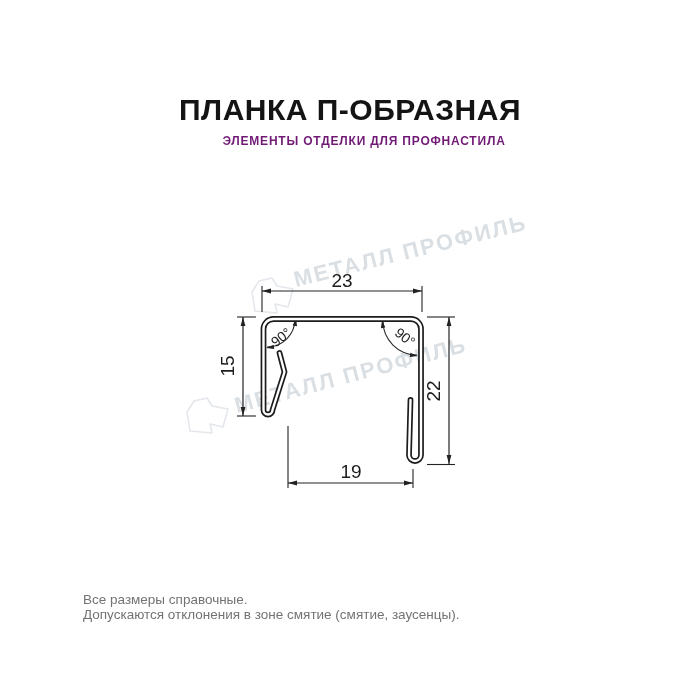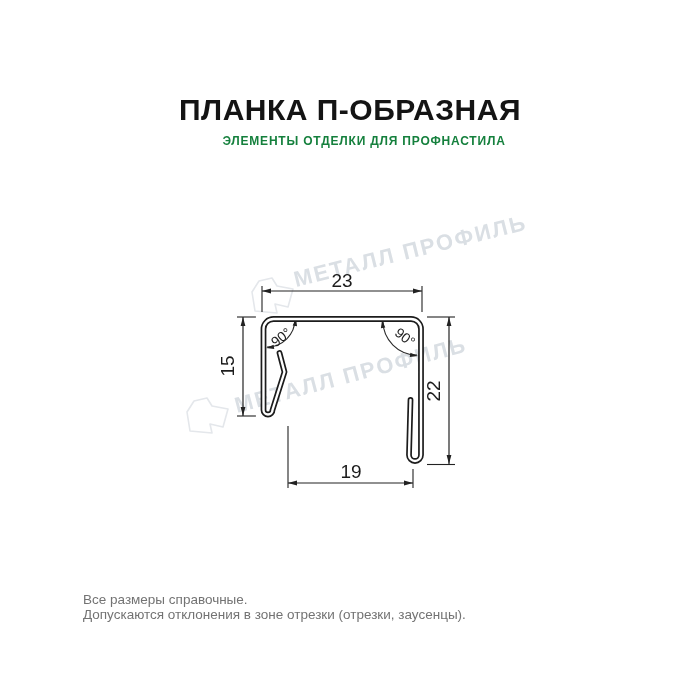--- a/index.html
+++ b/index.html
@@ -21,21 +21,21 @@
     line-height:27px;
     font-weight:bold;
     letter-spacing:0.5px;
     color:#141414;
   }
   .subtitle{
     margin-top:11px;
     font-size:12px;
     font-weight:bold;
     letter-spacing:0.8px;
-    color:#15803d;
+    color:#701a75;
     margin-left:28px;
   }
   svg.drawing{
     position:absolute;
     left:0;top:0;width:700px;height:700px;
   }
   .footer{
     position:absolute;
     left:83px;top:592px;
     font-size:13.5px;
@@ -158,16 +158,16 @@
                L 411 319
                A 10 10 0 0 1 421 329
                L 421 455
                A 6 6 0 0 1 409 455
                L 410.5 400"></path>
     </g>
   </svg>
 
   <div class="footer">
     <div>Все размеры справочные.</div>
-    <div>Допускаются отклонения в зоне отрезки (отрезки, заусенцы).</div>
+    <div>Допускаются отклонения в зоне смятие (смятие, заусенцы).</div>
   </div>
 
 </div>
 
 </body></html>

